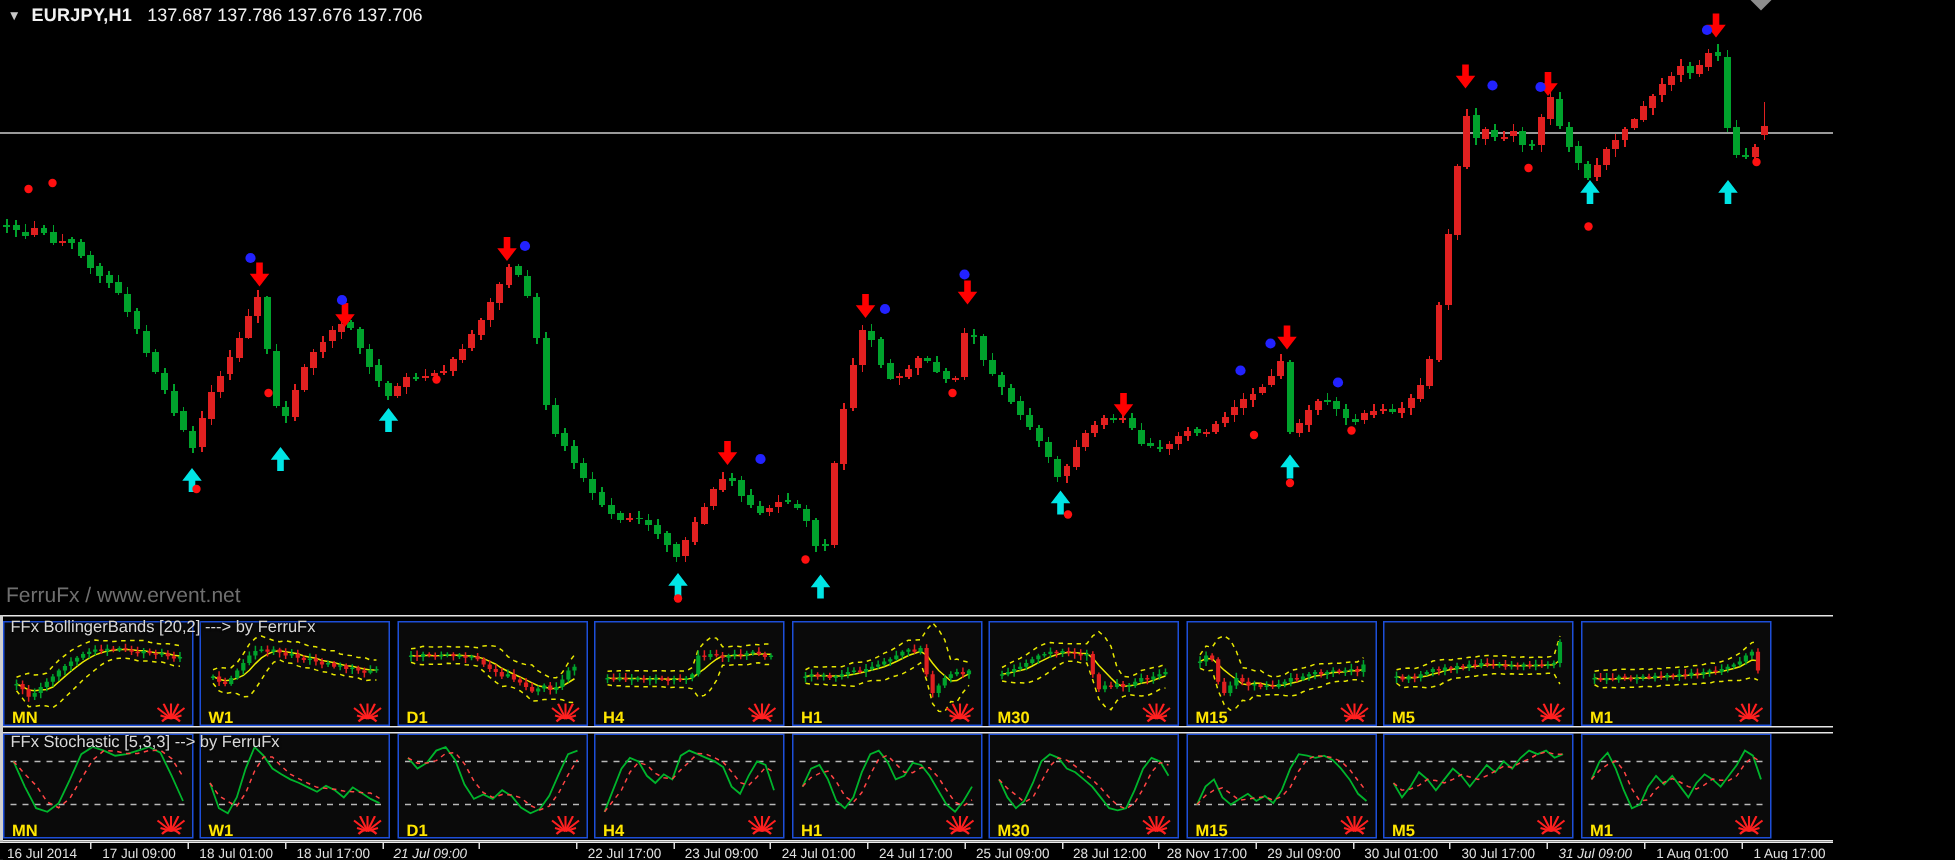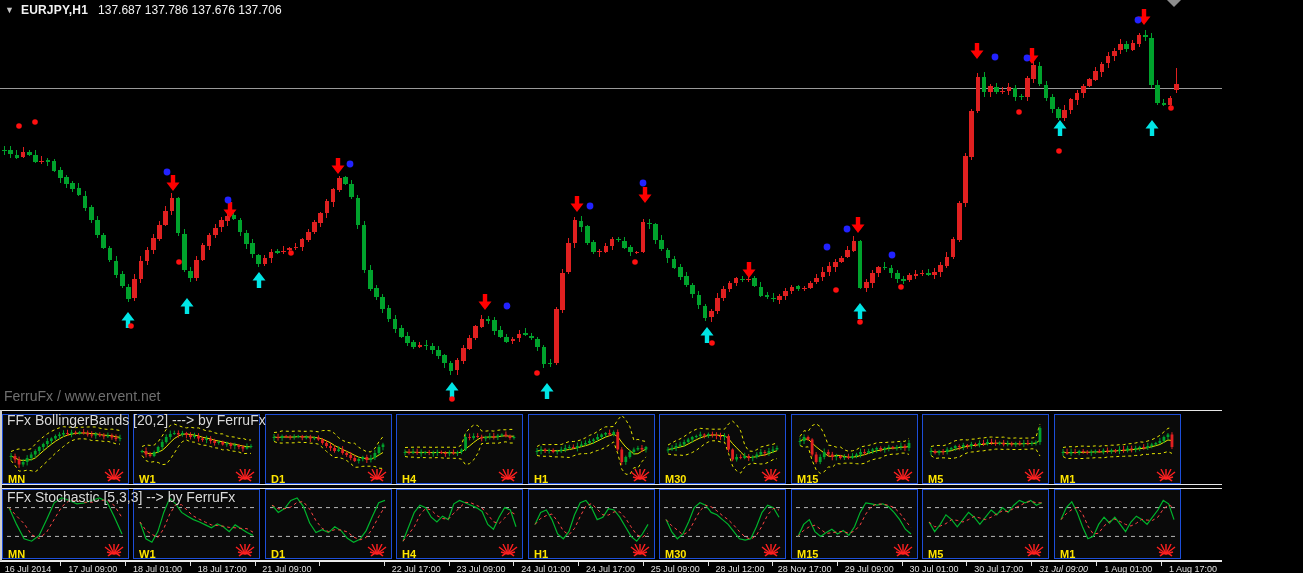--- a/index.html
+++ b/index.html
@@ -6,21 +6,21 @@
   #app{position:relative;width:1222px;height:573px;background:#000;overflow:hidden;
        font-family:"Liberation Sans","DejaVu Sans",sans-serif;}
   #symbol-title{position:absolute;left:5px;top:3px;color:#f2f2f2;font-size:12px;z-index:30;}
   #symbol-title .tri{color:#c8c8c8;font-size:9px;margin-right:7px;vertical-align:1px;}
   #symbol-title .sym{font-weight:bold;margin-right:10px;letter-spacing:0.2px;}
   #watermark{position:absolute;left:4px;top:388px;color:#6f6f6f;font-size:14px;z-index:5;}
   svg{display:block;}
   #main-chart{position:absolute;left:0;top:0;z-index:4;}
   .hsep{position:absolute;left:0;width:1303px;height:1px;background:#e6e6e6;z-index:12;}
   .vedge{position:absolute;left:0;top:410px;width:2px;height:163px;background:#cfcfcf;z-index:13;}
-  .row-title{position:absolute;color:#d9d9d9;font-size:14px;z-index:25;text-shadow:0 0 2px #000;}
+  .row-title{position:absolute;color:#d9d9d9;font-size:11px;z-index:25;text-shadow:0 0 2px #000;}
   .panel{position:absolute;background:#0a0a0a;border:1px solid #1d4ed8;box-sizing:border-box;z-index:10;}
   .tf-label{position:absolute;left:5px;bottom:-2px;color:#ffe600;font-size:11px;font-weight:bold;z-index:12;}
   .ffx-logo{position:absolute;right:3px;bottom:1px;z-index:12;}
   #time-axis{position:absolute;left:0;top:561px;width:1303px;height:12px;background:#000;z-index:20;}
   #time-axis .axline{position:absolute;left:0;top:0;width:1303px;height:1px;background:#ececec;}
   .tick{position:absolute;top:1px;width:1px;height:4px;background:#dcdcdc;}
   .tlabel{position:absolute;top:3px;transform:translateX(-50%);color:#e0e0e0;font-size:9px;white-space:nowrap;text-align:right;}
 </style>
 </head>
 <body>
@@ -1318,21 +1318,21 @@
   <div id="time-axis">
     <div class="axline"></div>
   <span class="tlabel" style="left: 28px;">16 Jul 2014</span>
       <div class="tick" style="left: 60.36px;"></div>
       <span class="tlabel" style="left: 92.72px;">17 Jul 09:00</span>
       <div class="tick" style="left: 125.08px;"></div>
       <span class="tlabel" style="left: 157.44px;">18 Jul 01:00</span>
       <div class="tick" style="left: 189.8px;"></div>
       <span class="tlabel" style="left: 222.16px;">18 Jul 17:00</span>
       <div class="tick" style="left: 254.52px;"></div>
-      <span class="tlabel" style="left: 286.88px;">21 Jul 09:00</span>
+      <span class="tlabel" style="left: 286.88px; font-style: italic;">21 Jul 09:00</span>
       <div class="tick" style="left: 319.24px;"></div>
       <span class="tlabel" style="left: 368px; margin-top: 24px;">22 Jul 01:00</span>
       <div class="tick" style="left: 383.96px;"></div>
       <span class="tlabel" style="left: 416.32px;">22 Jul 17:00</span>
       <div class="tick" style="left: 448.68px;"></div>
       <span class="tlabel" style="left: 481.04px;">23 Jul 09:00</span>
       <div class="tick" style="left: 513.4px;"></div>
       <span class="tlabel" style="left: 545.76px;">24 Jul 01:00</span>
       <div class="tick" style="left: 578.12px;"></div>
       <span class="tlabel" style="left: 610.48px;">24 Jul 17:00</span>

